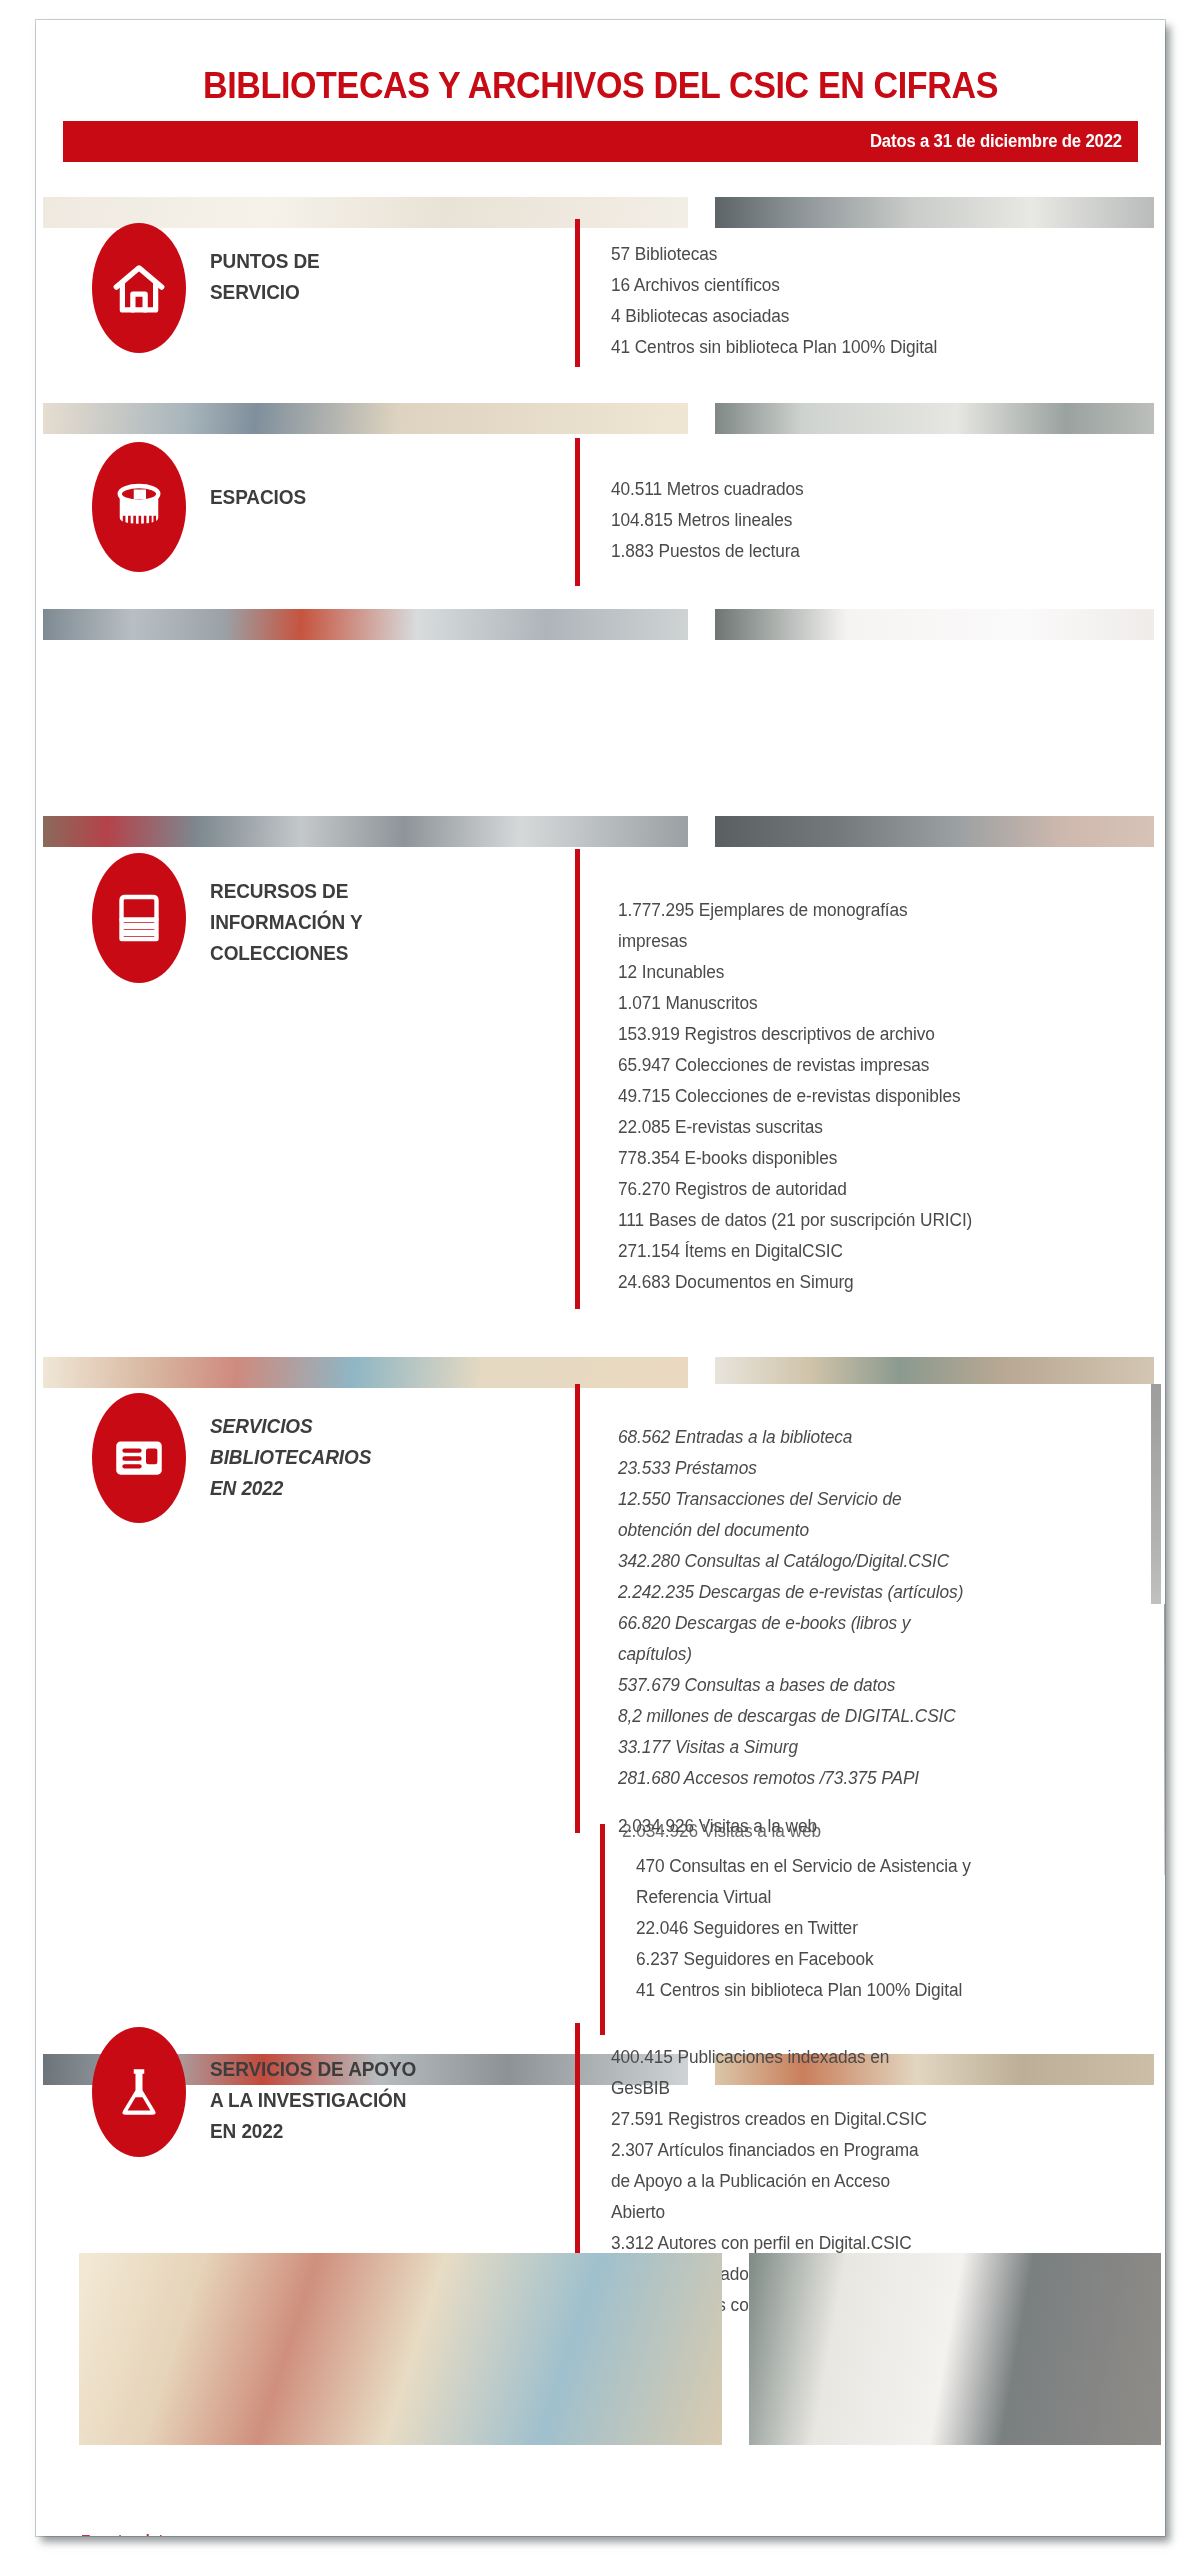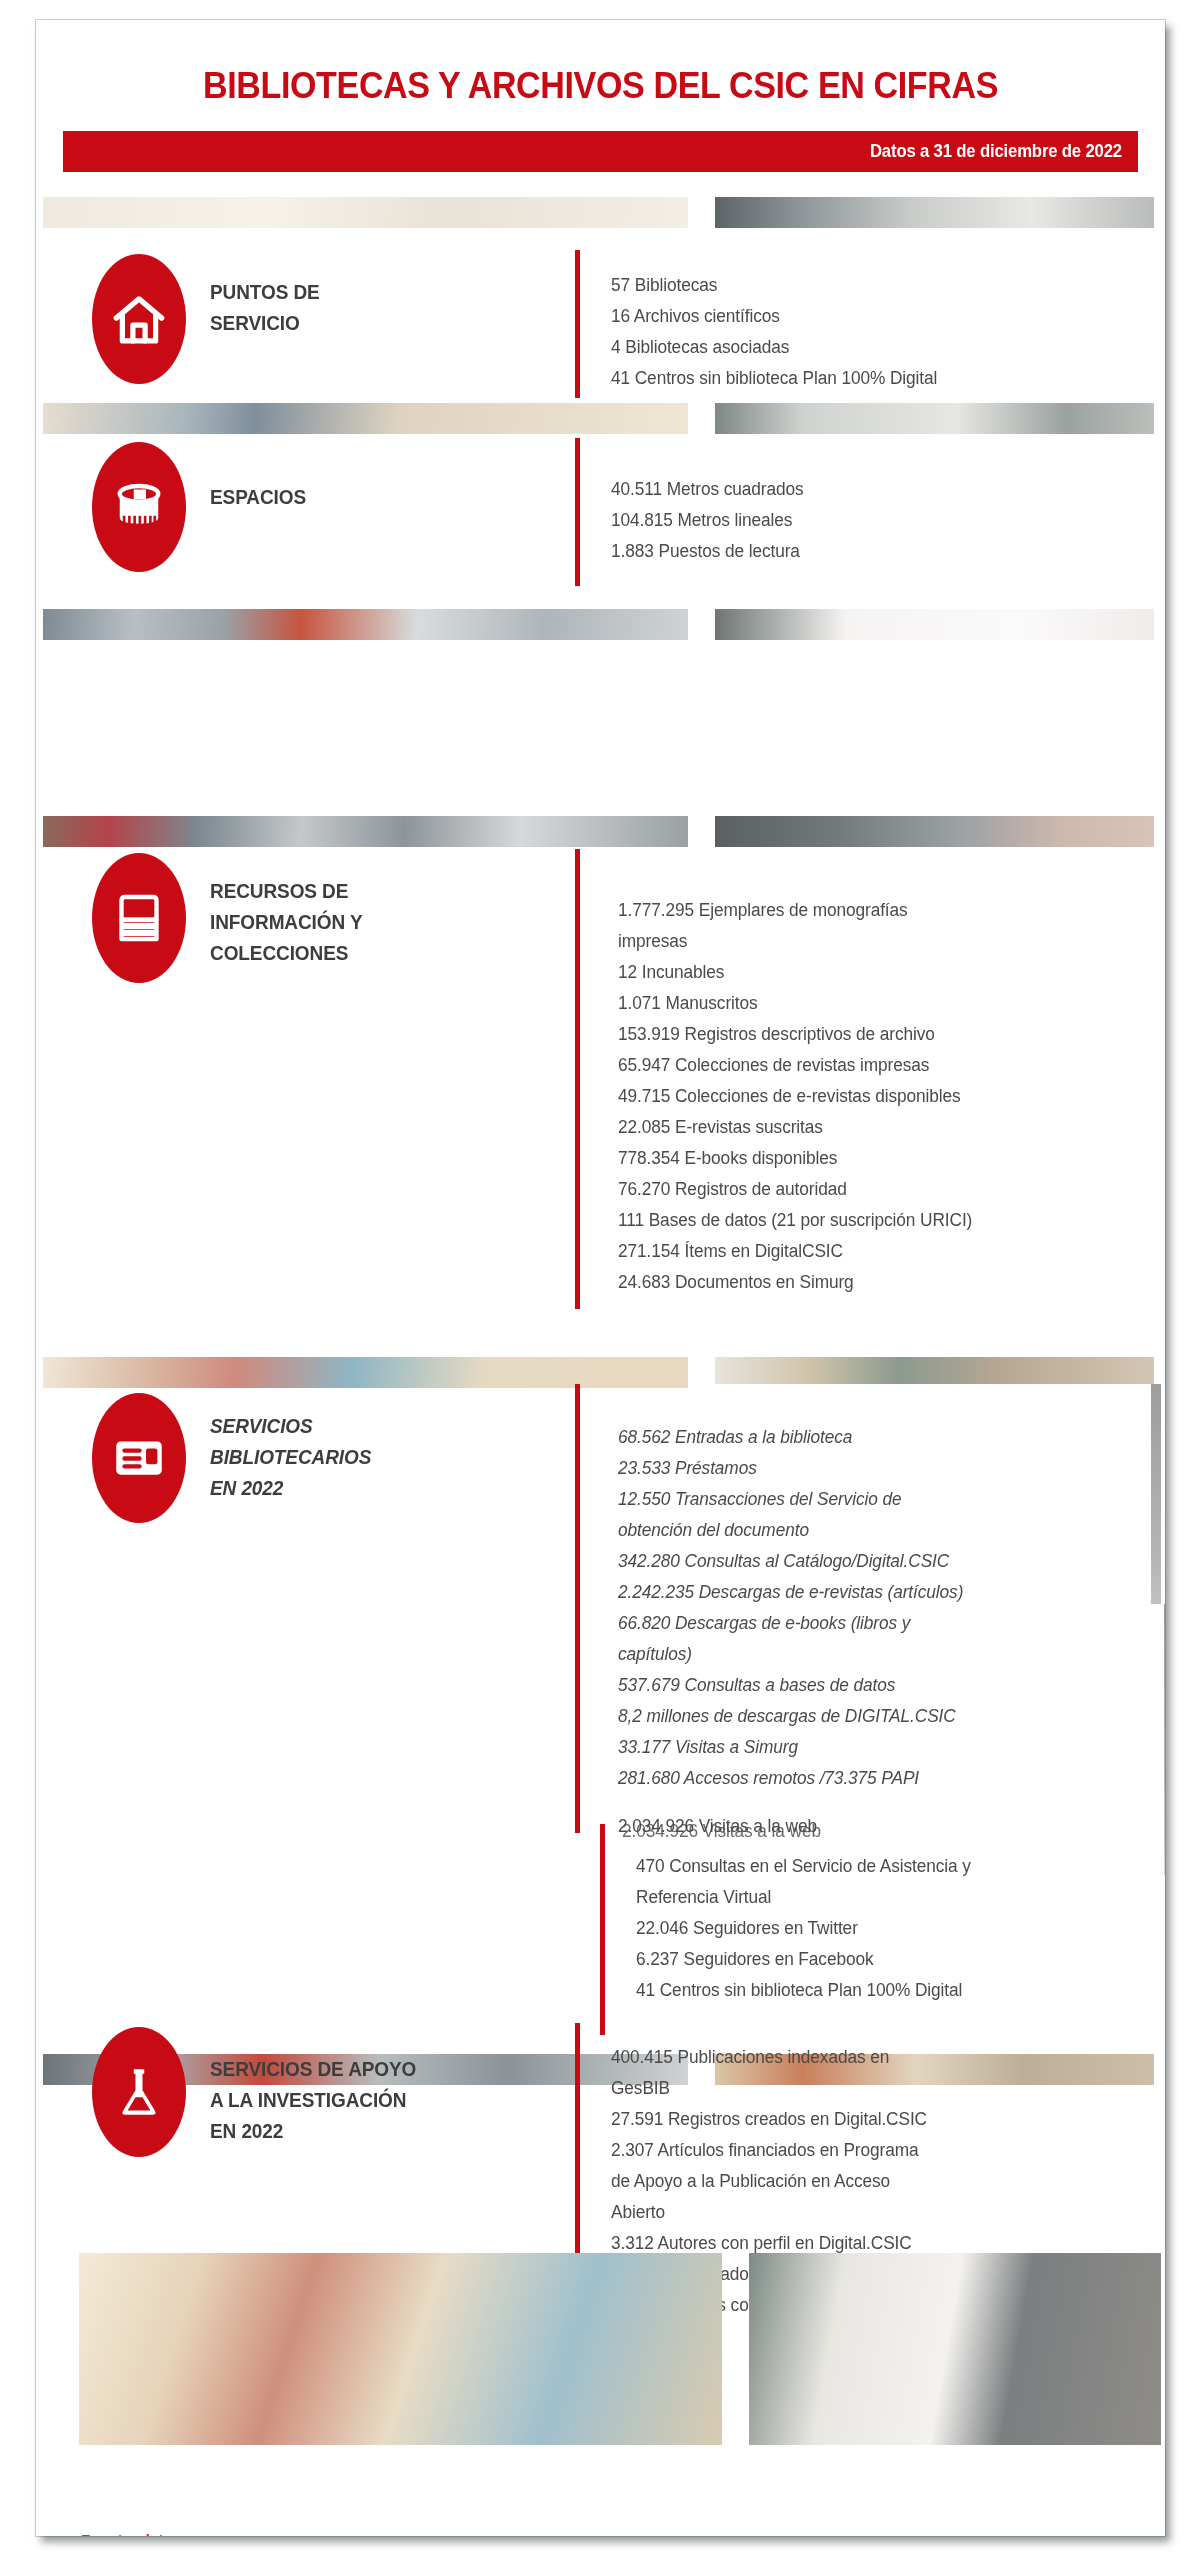--- a/index.html
+++ b/index.html
@@ -55,21 +55,20 @@
     transform: scaleX(0.92);
   }
 
   .date-band {
     position: absolute;
     left: 27px;
     top: 101px;
     width: 1075px;
     height: 41px;
     background: #C80A14;
-    margin-top: 10px;
   }
   .date-band span {
     position: absolute;
     right: 16px;
     top: 10px;
     color: #ffffff;
     font-size: 18px;
     font-weight: bold;
     letter-spacing: -0.2px;
     transform: scaleX(0.93);
@@ -204,21 +203,21 @@
 
       <div class="date-band">
         <span>Datos a 31 de diciembre de 2022</span>
       </div>
 
       <div class="photo-strip" style="left:7.2px; top:177px; width:1111px;">
         <div class="ph ph-a tex1"></div>
         <div class="ph ph-b tex1b"></div>
       </div>
 
-      <div class="section" style="top:225px; height:162px;">
+      <div class="section" style="top:194px; height:162px;">
 
         <div class="icon-badge" style="top:9px;">
           <svg viewBox="0 0 64 64" fill="none" stroke="#ffffff" stroke-width="6" stroke-linecap="round" stroke-linejoin="round">
             <path d="M6 31 L32 9 L58 31"></path>
             <path d="M13 28 V57 H51 V28"></path>
             <path d="M25 57 V39 H39 V57"></path>
           </svg>
         </div>
 
         <div class="sec-title" style="top:32px;">PUNTOS DE

